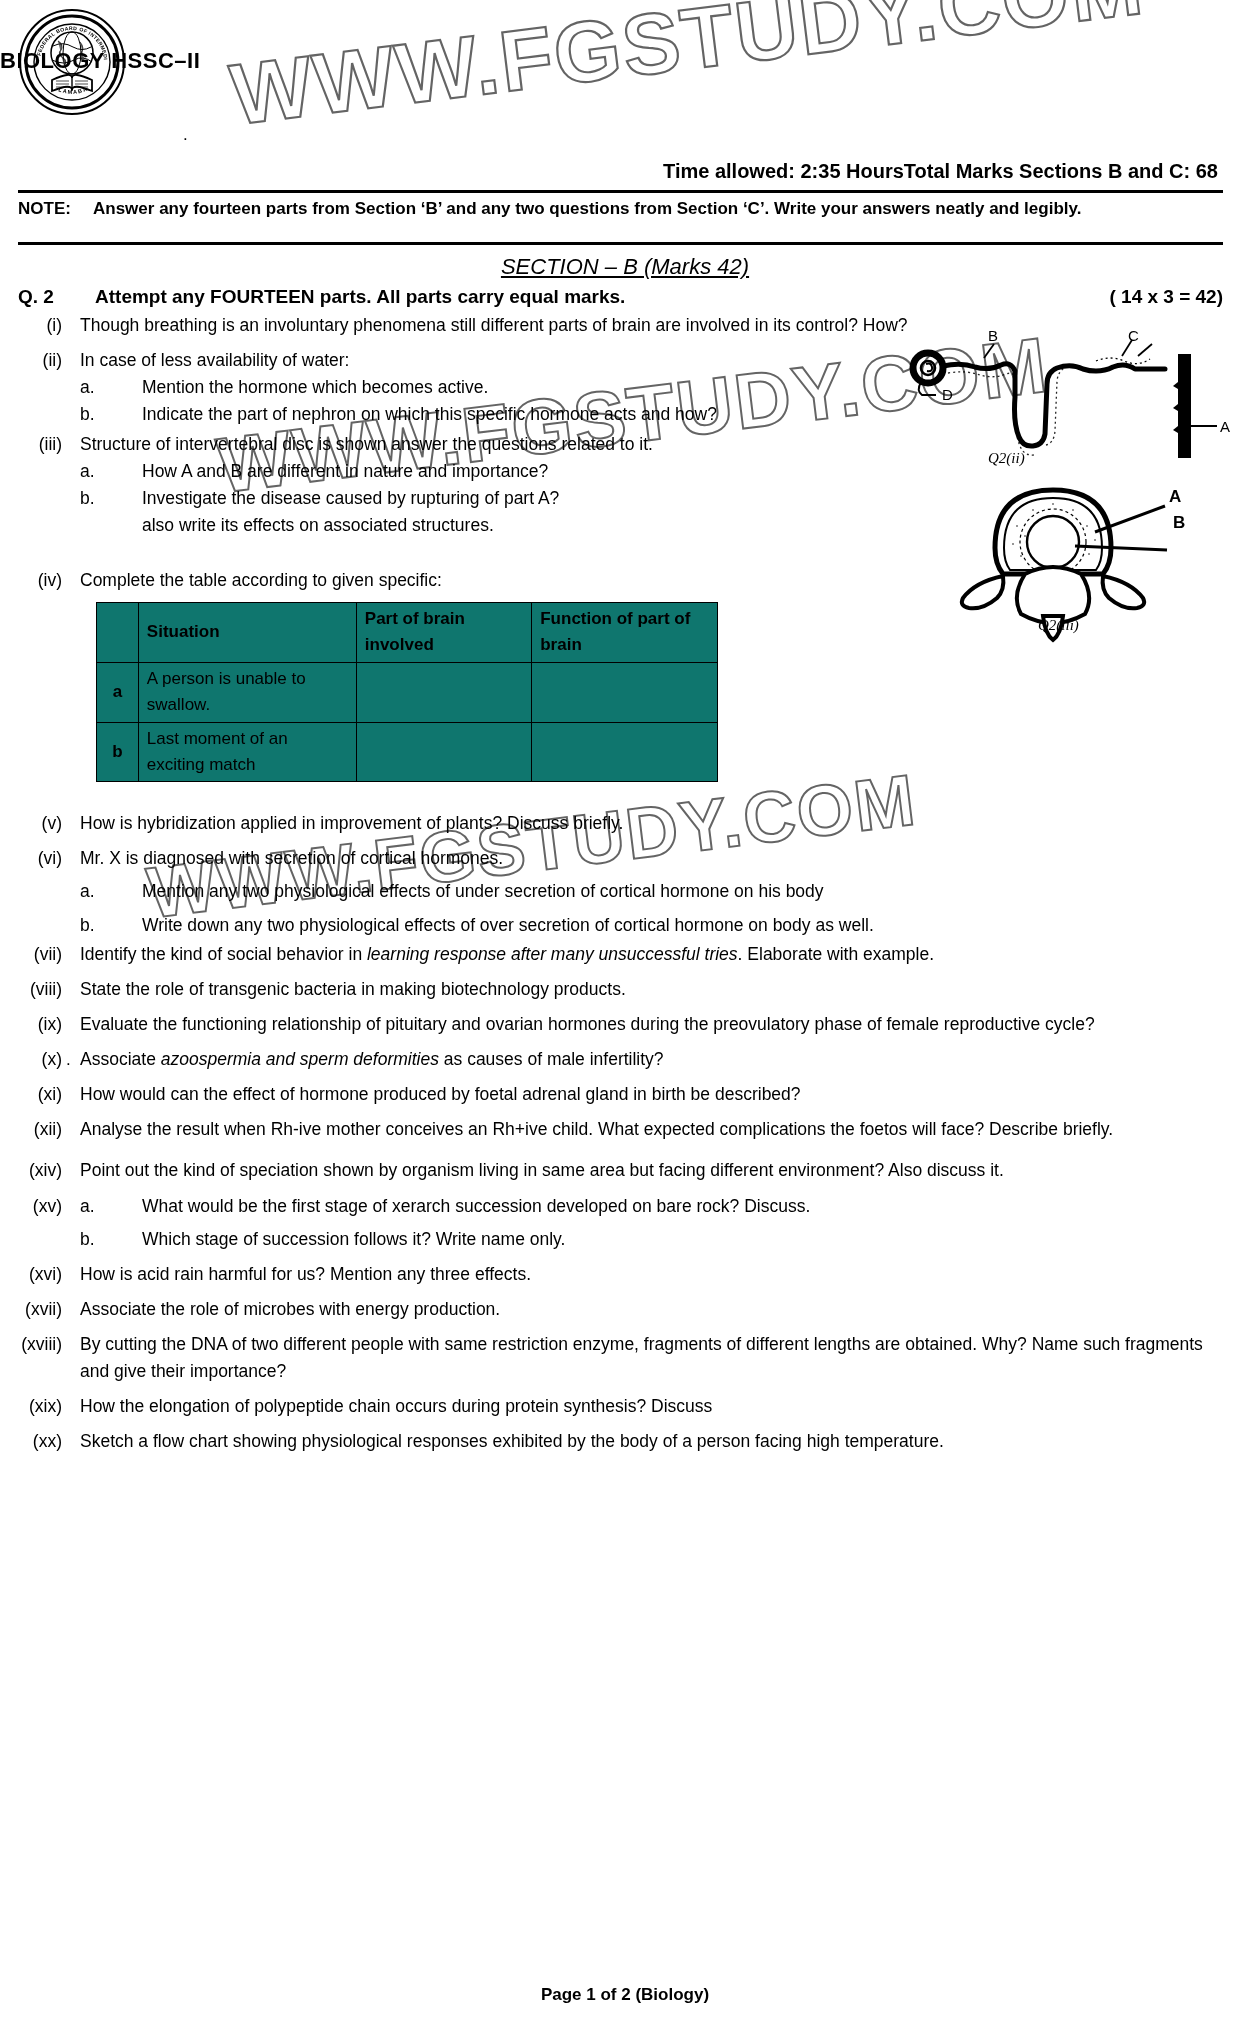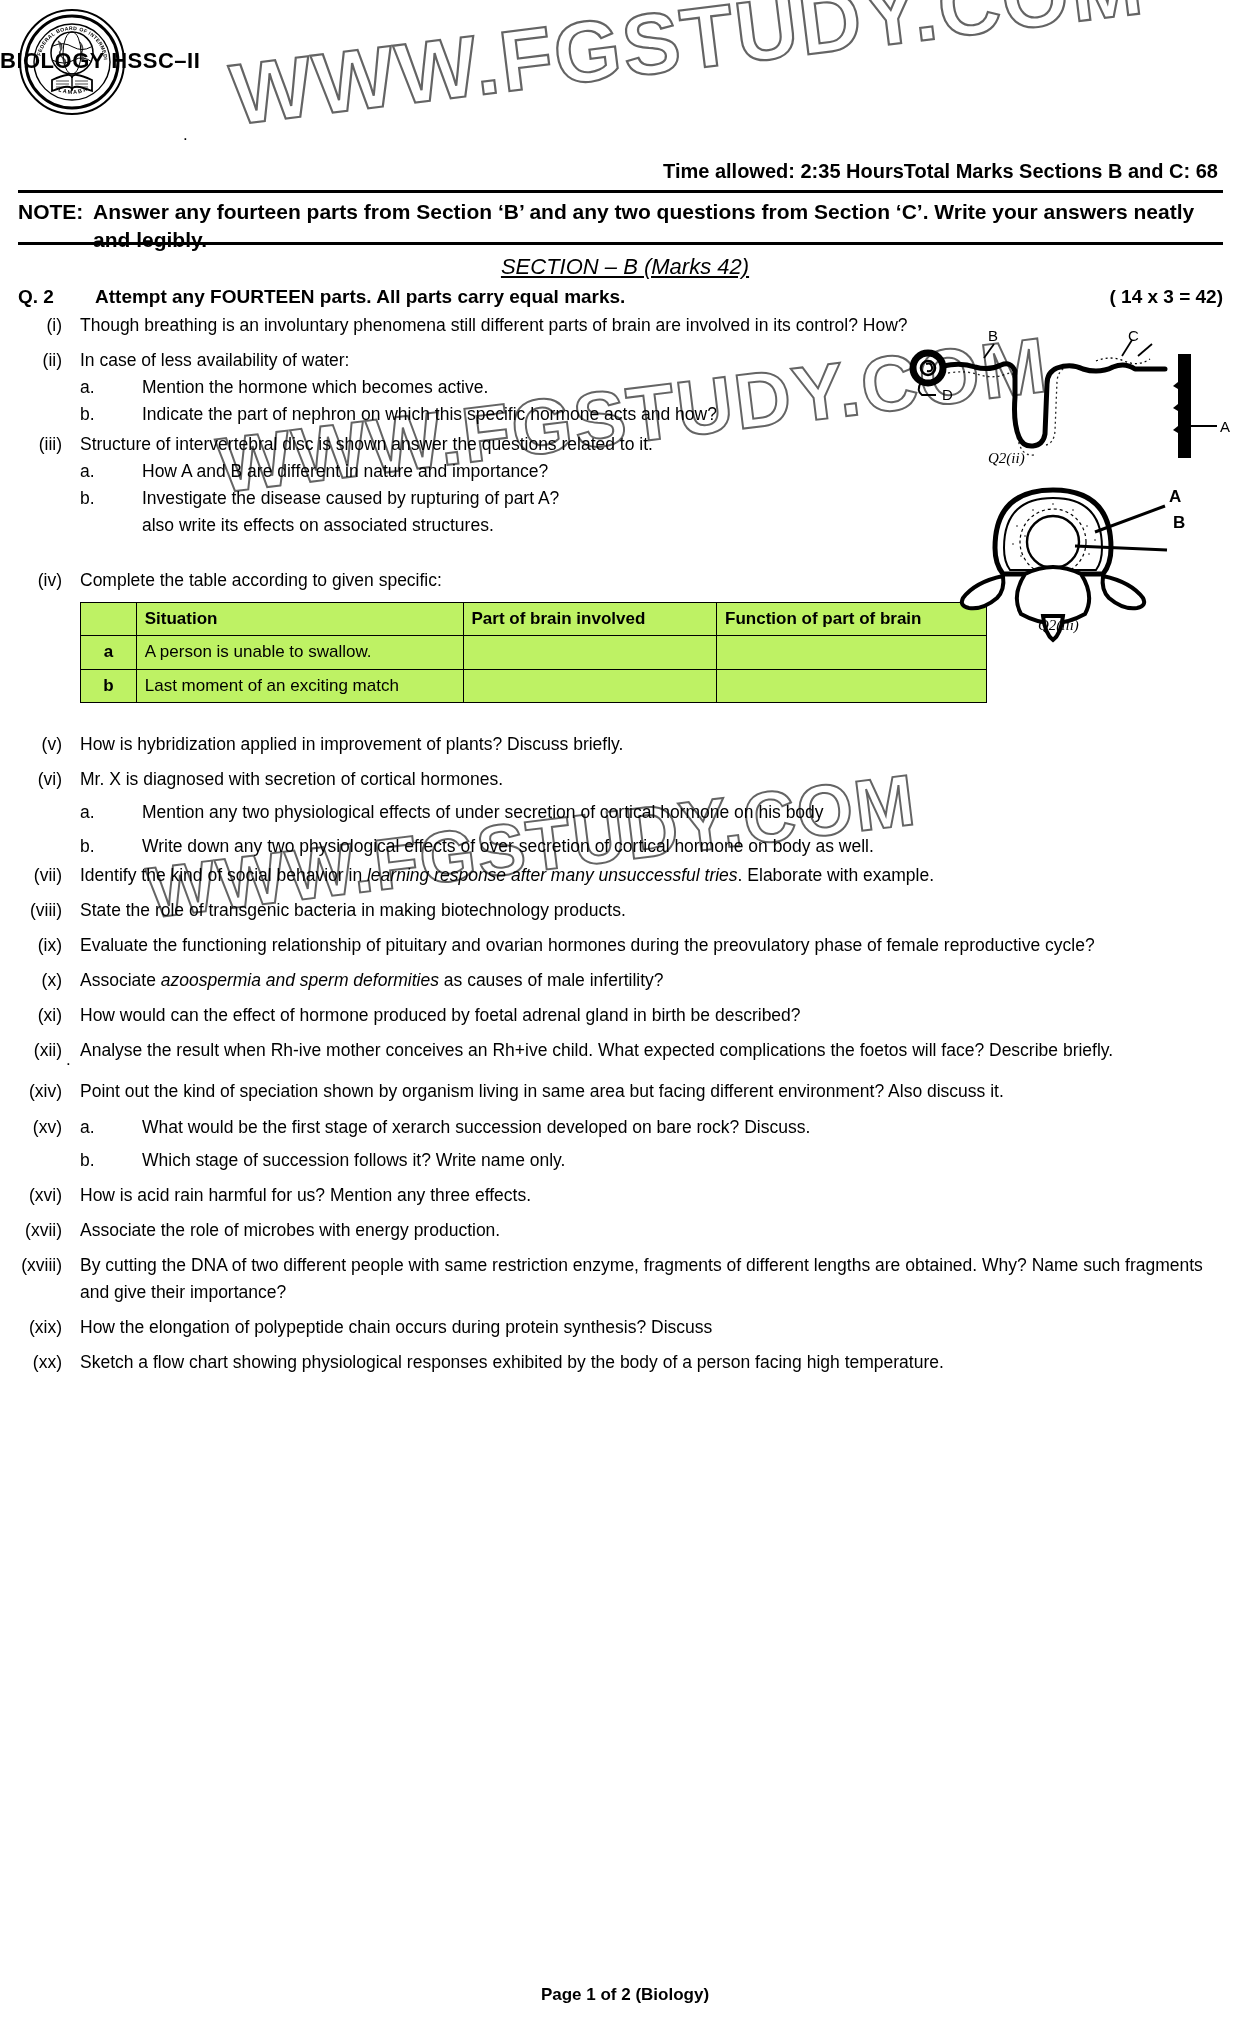--- a/index.html
+++ b/index.html
@@ -88,21 +88,21 @@
     z-index: 5;
   }
   .rule-top { top: 190px; }
   .rule-bottom { top: 242px; }
 
   .note {
     position: absolute;
     left: 18px; top: 198px;
     width: 1200px;
     display: flex;
-    font-size: 21px;
+    font-size: 17px;
     font-weight: 700;
     line-height: 1.35;
     z-index: 5;
   }
   .note-label { width: 75px; flex: 0 0 75px; }
   .note-body { flex: 1; }
 
   .section-head {
     position: absolute;
     left: 0; top: 254px;
@@ -159,24 +159,24 @@
   .sub .lbl { width: 62px; flex: 0 0 62px; }
   .sub .txt { flex: 1; }
   .it { font-style: italic; }
   .gap-s { height: 6px; }
   .gap-l { height: 26px; }
 
   
   table.situation {
     border-collapse: collapse;
     margin-top: 8px;
-    margin-left: 0px;
-    width: 907px;
+    margin-left: 16px;
+    width: 622px;
     font-size: 17px;
-    background: #bef264;
+    background: #0f766e;
   }
   table.situation th, table.situation td {
     border: 1.6px solid #000;
     padding: 3px 8px;
     height: 26px;
     text-align: left;
     vertical-align: middle;
   }
   table.situation th { font-weight: 700; }
   .col-idx { width: 34px; text-align: center !important; font-weight: 700; }

